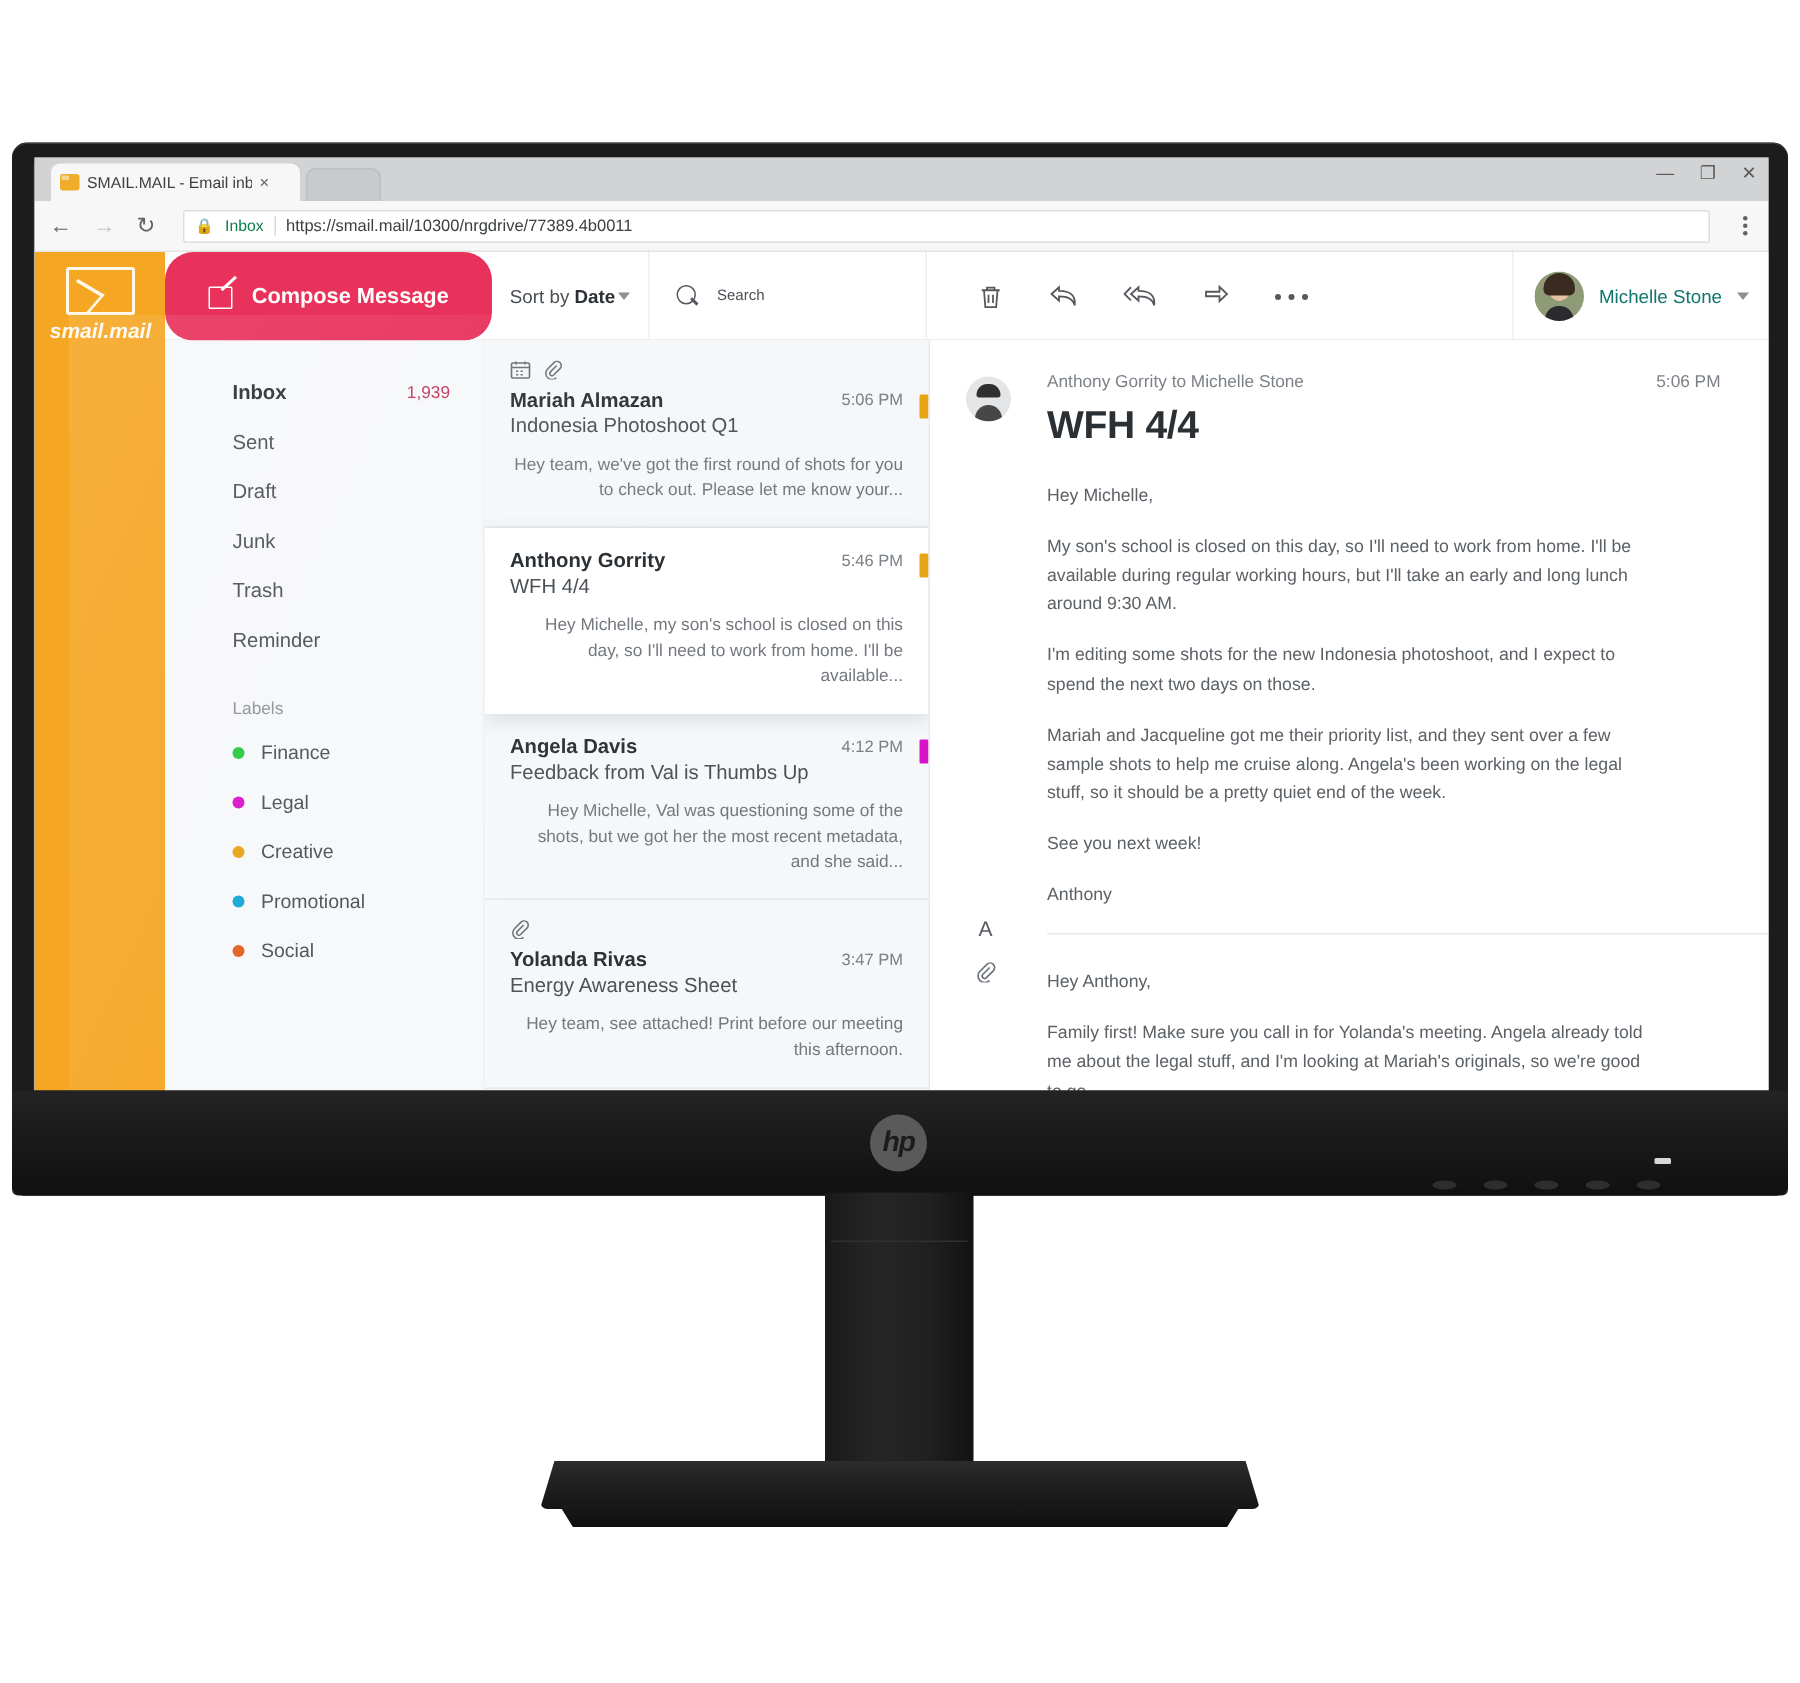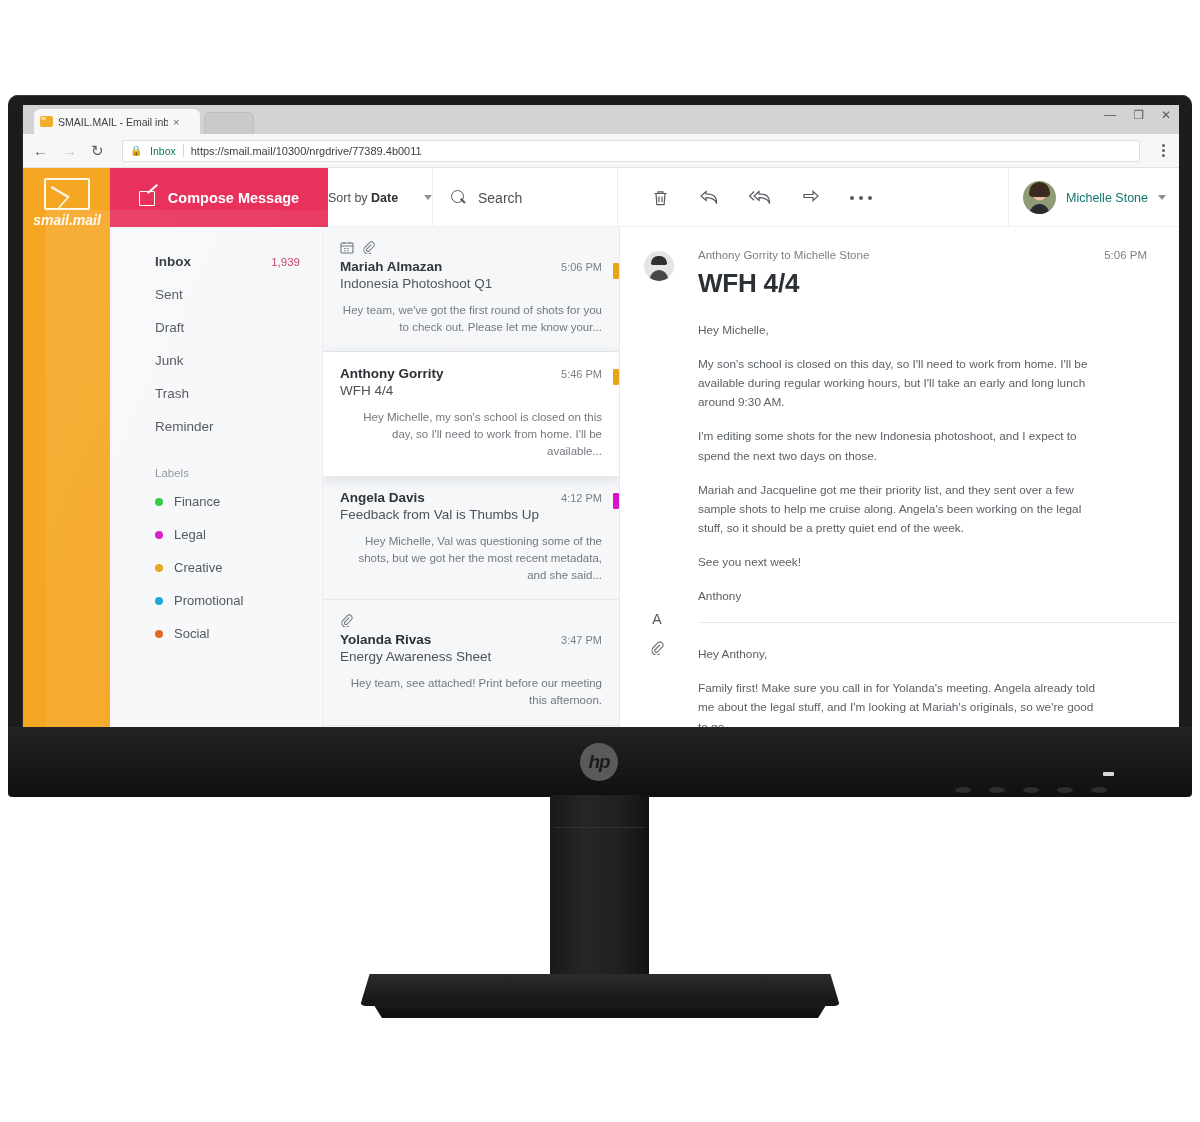--- a/index.html
+++ b/index.html
@@ -124,45 +124,45 @@
     transform: skewX(-20deg) rotate(26deg); transform-origin: left top;
   }
   .logo-text {
     position: absolute; left: 6px; top: 44px; width: 76px; text-align: center;
     font-style: italic; font-size: 14px; color: #fffaf0; font-weight: 600;
   }
 
   .topbar { position: absolute; left: 87px; top: 0; width: 1069px; height: 59px; background: #fff; border-bottom: 1px solid #eceef0; }
   .compose {
     position: absolute; left: 0; top: 0; width: 218px; height: 59px; background: #e8315b;
-    display: flex; align-items: center; justify-content: center; gap: 10px; cursor: pointer;
+    display: flex; align-items: center; justify-content: center; gap: 10px; cursor: pointer; border-radius: 19px;
   }
   .compose-icon { width: 19px; height: 17px; position: relative; flex: none; }
   .compose-icon::before { content: ""; position: absolute; left: 0; top: 2px; width: 14px; height: 13px; border: 1.6px solid #fff; border-radius: 1px; }
   .compose-icon::after { content: ""; position: absolute; left: 7px; top: -1px; width: 13px; height: 2px; background: #fff; transform: rotate(-42deg); }
   .compose-label { color: #fff; font-size: 14.5px; font-weight: 600; }
 
   .sortby {
     position: absolute; left: 218px; top: 0; width: 105px; height: 59px;
-    display: flex; align-items: center; justify-content: space-between; gap: 2px; cursor: pointer;
+    display: flex; align-items: center; justify-content: center; gap: 2px; cursor: pointer;
     border-right: 1px solid #eceef0;
   }
   .sortby-text { font-size: 12.5px; color: #4a4f55; }
   .sortby-text b { color: #2c3034; }
   .caret { width: 0; height: 0; border-left: 4px solid transparent; border-right: 4px solid transparent; border-top: 5px solid #8a9096; }
 
   .searchbox {
     position: absolute; left: 323px; top: 0; width: 185px; height: 59px;
     display: flex; align-items: center; gap: 12px; padding-left: 18px; cursor: text;
     border-right: 1px solid #eceef0;
   }
   .search-glyph { position: relative; width: 15px; height: 15px; flex: none; }
   .search-glyph::before { content: ""; position: absolute; left: 0; top: 0; width: 11px; height: 11px; border: 1.6px solid #55595e; border-radius: 50%; }
   .search-glyph::after { content: ""; position: absolute; left: 9px; top: 10px; width: 6px; height: 1.6px; background: #55595e; transform: rotate(45deg); }
-  .search-text { font-size: 14px; color: #4a4f55; }
+  .search-text { font-size: 10px; color: #4a4f55; }
 
   .mailtools {
     position: absolute; left: 508px; top: 0; width: 390px; height: 59px;
     display: flex; align-items: center; gap: 30px; padding-left: 34px;
   }
   .tool { color: #55595e; cursor: pointer; line-height: 1; }
   .tool svg { display: block; }
   .dots3 { display: flex; gap: 5px; align-items: center; cursor: pointer; }
   .dots3 i { width: 4px; height: 4px; border-radius: 50%; background: #55595e; display: block; }
 

